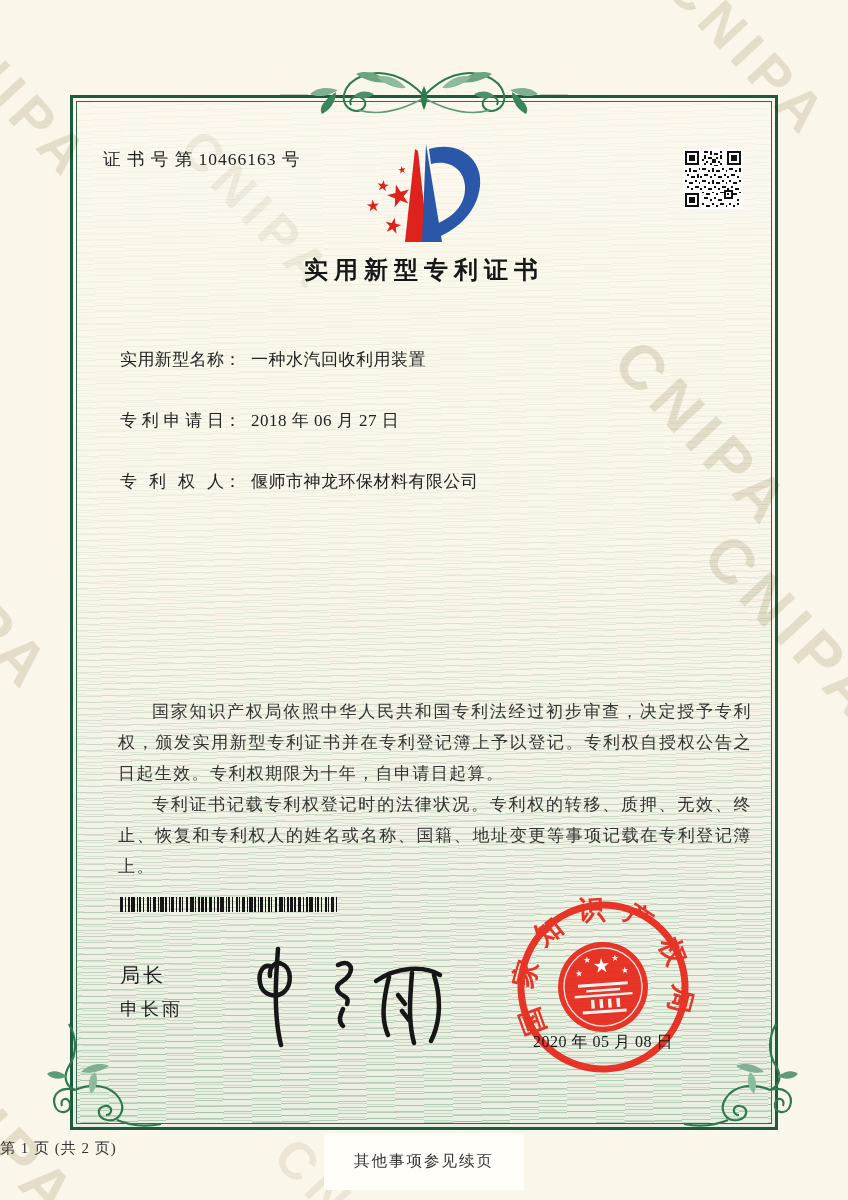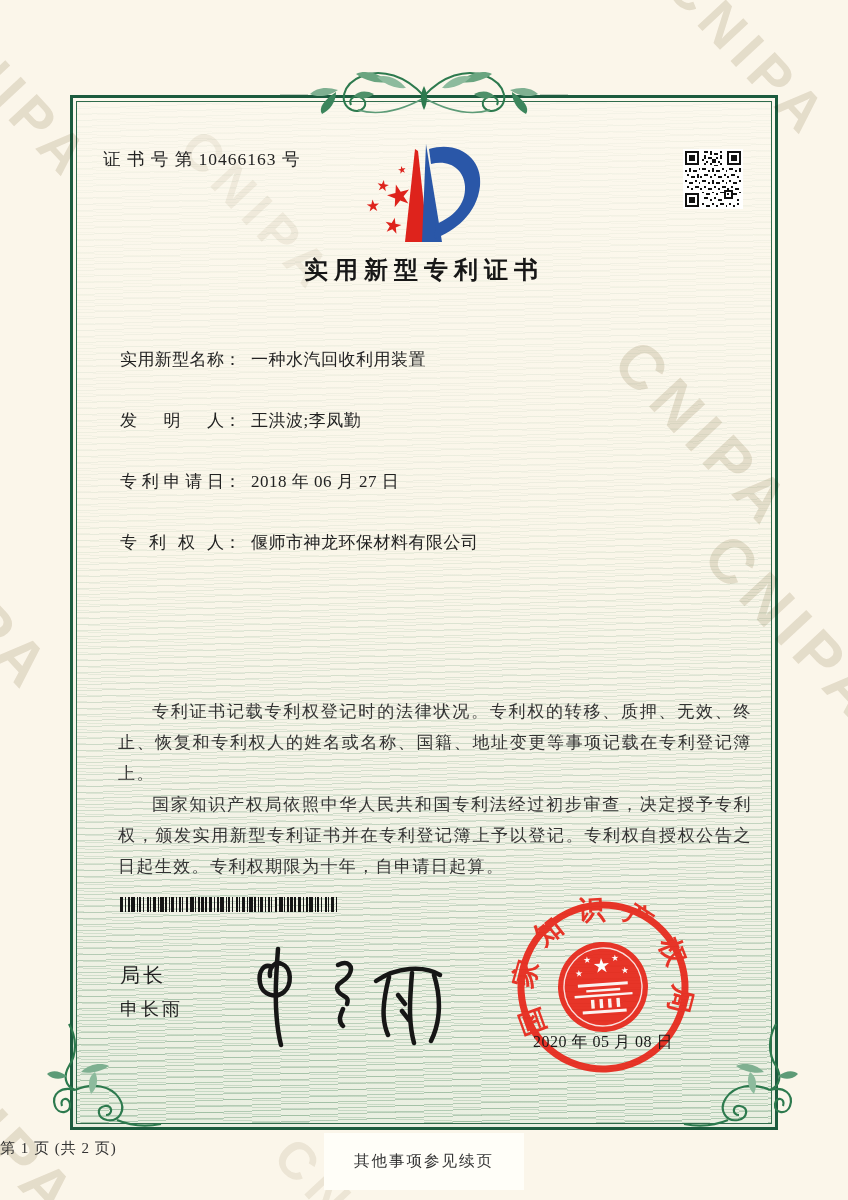--- a/index.html
+++ b/index.html
@@ -149,33 +149,30 @@
     </svg>
   </div>
 
   <div class="abs title">实用新型专利证书</div>
 
   <div class="abs fields">
     <div class="frow">
       <span class="flabel">实用新型名称</span><span class="fcolon">：</span><span class="fvalue">一种水汽回收利用装置</span>
     </div>
     <div class="frow">
-      <span class="flabel">发明人</span><span class="fcolon">：</span><span class="fvalue">王洪波;李凤勤</span>
-    </div>
-    <div class="frow">
       <span class="flabel">专利申请日</span><span class="fcolon">：</span><span class="fvalue">2018 年 06 月 27 日</span>
     </div>
     <div class="frow">
       <span class="flabel">专利权人</span><span class="fcolon">：</span><span class="fvalue">偃师市神龙环保材料有限公司</span>
     </div>
   </div>
 
   <div class="abs body-text">
+    <p>国家知识产权局依照中华人民共和国专利法经过初步审查，决定授予专利权，颁发实用新型专利证书并在专利登记簿上予以登记。专利权自授权公告之日起生效。专利权期限为十年，自申请日起算。</p>
     <p>专利证书记载专利权登记时的法律状况。专利权的转移、质押、无效、终止、恢复和专利权人的姓名或名称、国籍、地址变更等事项记载在专利登记簿上。</p>
-    <p>国家知识产权局依照中华人民共和国专利法经过初步审查，决定授予专利权，颁发实用新型专利证书并在专利登记簿上予以登记。专利权自授权公告之日起生效。专利权期限为十年，自申请日起算。</p>
   </div>
 
   <svg class="abs barcode" width="218" height="15">
     <path d="M0 7.5H218" stroke="#151515" stroke-width="15" stroke-dasharray="3 2 1 2 2 1 4 2 1 1 2 2 1 3 2 1 1 2 3 2 1 1 4 1 2 2 1 1 3 2 1 2 2 1 1 3 2 2 4 1 1 2 2 1 3 1 2 2"></path>
   </svg>
 
   <div class="abs signer-title">局长</div>
   <div class="abs signer-name">申长雨</div>
 
   <svg class="abs signature" width="240" height="150" viewBox="0 0 240 150">

